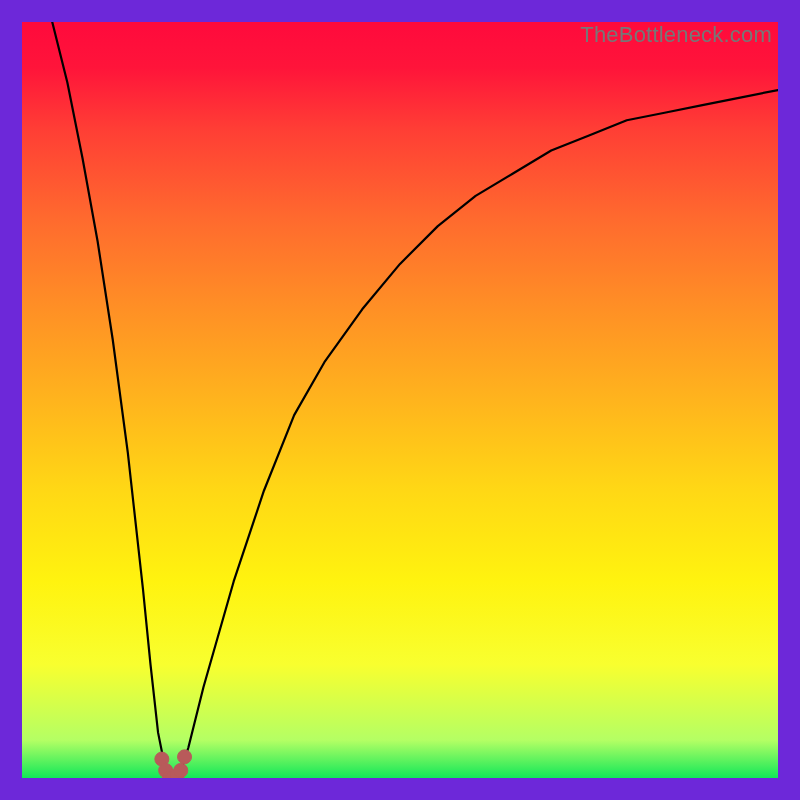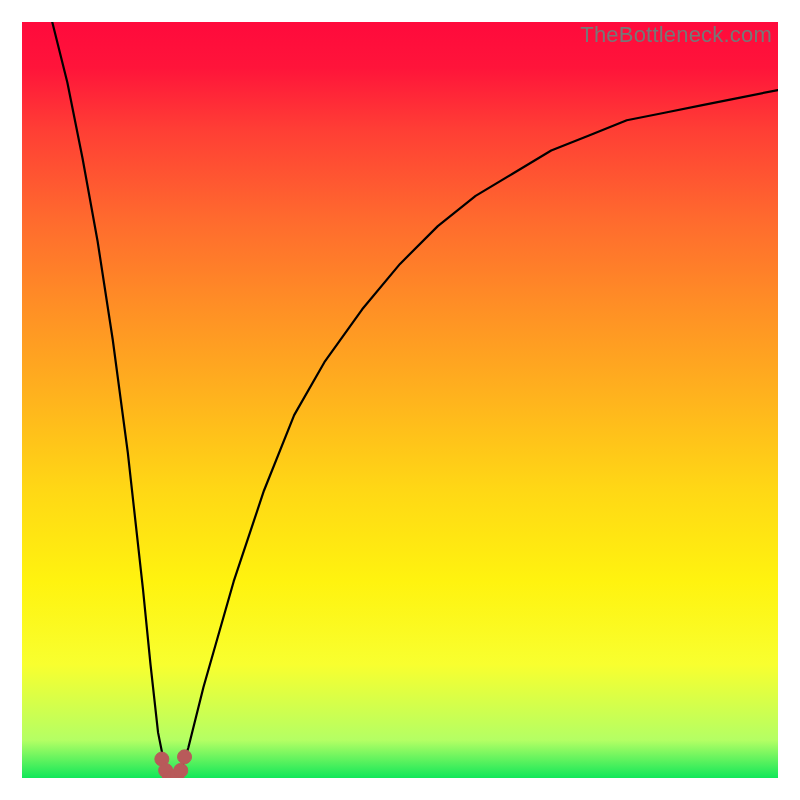--- a/index.html
+++ b/index.html
@@ -8,21 +8,21 @@
     width: 800px;
     height: 800px;
     overflow: hidden;
     background: #000;
     font-family: Arial, Helvetica, sans-serif;
   }
   .frame {
     position: relative;
     width: 800px;
     height: 800px;
-    background: #ffffff;
+    background: #6d28d9;
   }
   .plot-area {
     position: absolute;
     left: 22px;
     top: 22px;
     width: 756px;
     height: 756px;
     background: linear-gradient(
       to bottom,
       #ff0a3c 0%,

